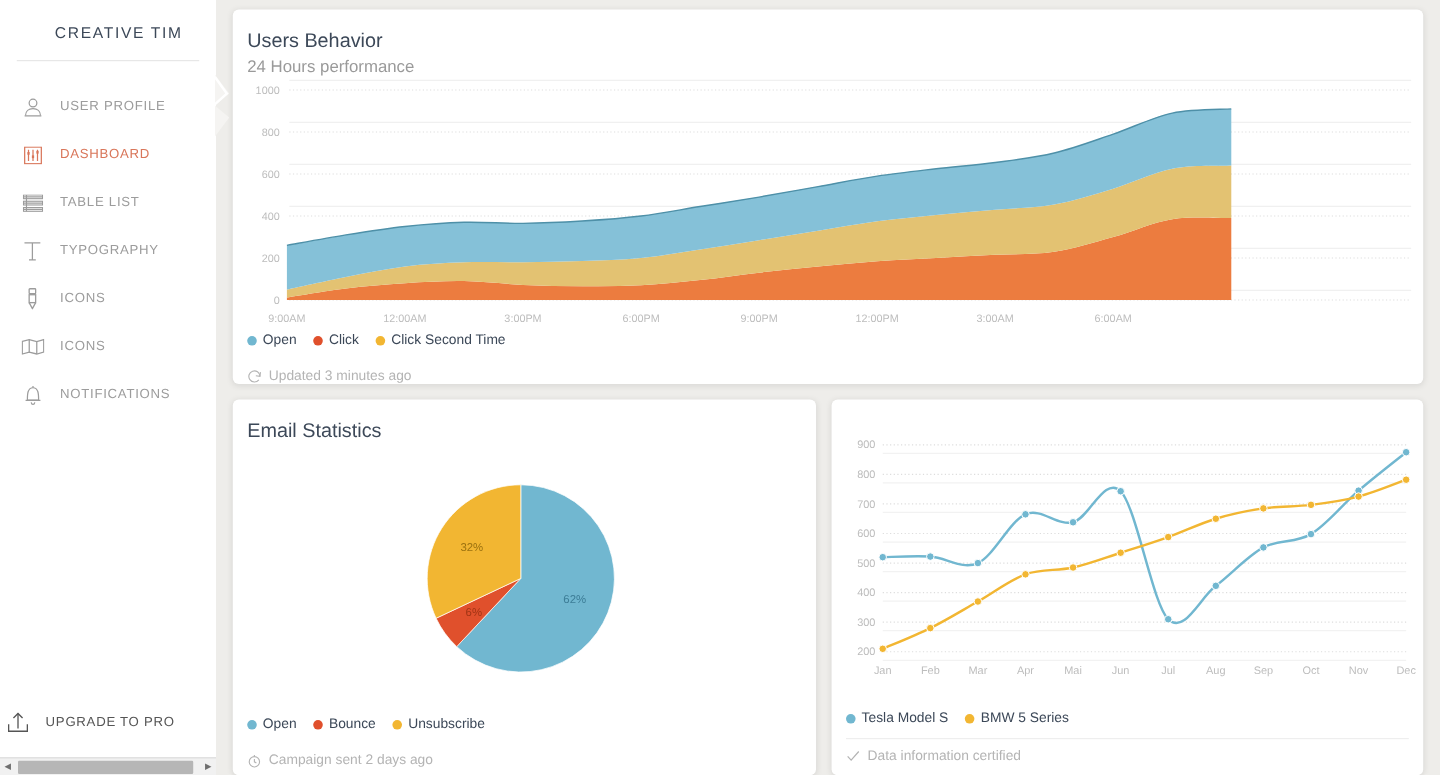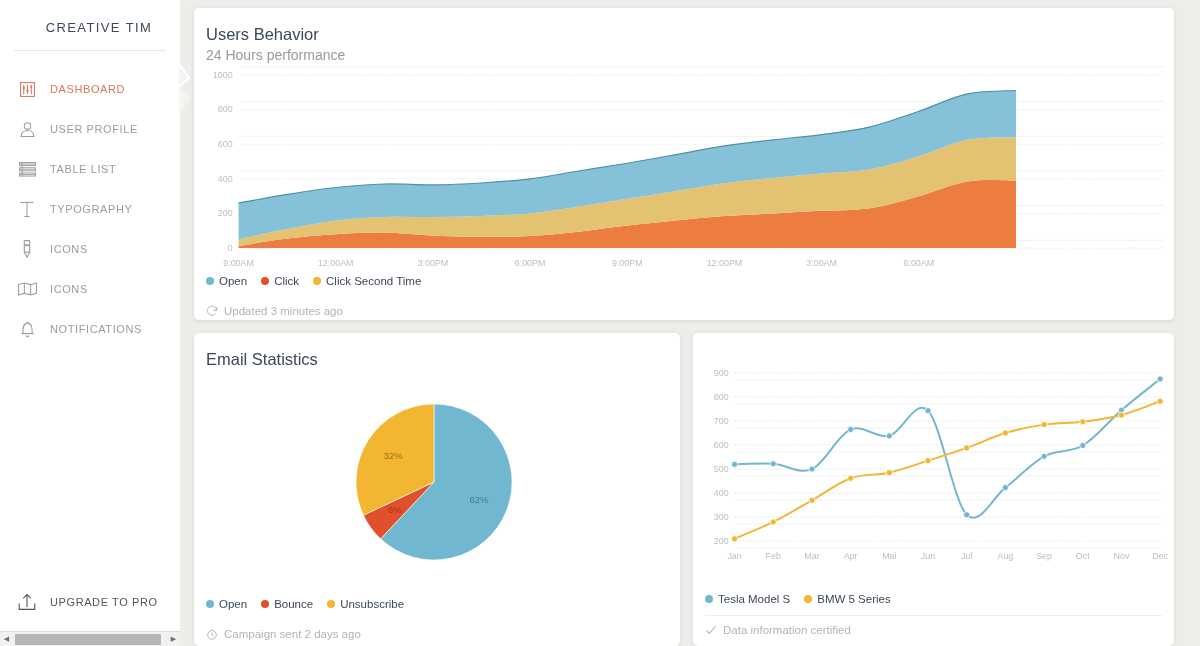--- a/index.html
+++ b/index.html
@@ -41,39 +41,39 @@
     white-space: nowrap;
   }
   .nav-item.active .nav-label { color: #d9765a; }
   .nav-icon { width: 22px; height: 22px; display: flex; align-items: center; justify-content: center; color: #9c9c9c; }
   .nav-item.active .nav-icon { color: #d9765a; }
   .nav-icon svg { display: block; }
 
   .sidebar-spacer { flex: 1 1 auto; }
   .upgrade {
     display: flex; align-items: center; gap: 12px;
-    height: 40px; padding-left: 16px; margin-bottom: 24px;
+    height: 40px; padding-left: 4px; margin-bottom: 24px;
     cursor: pointer;
     text-align: right;
   }
   .upgrade .nav-label { font-size: 11px; letter-spacing: .6px; color: #555; }
   .upgrade .nav-icon { color: #555; }
 
   
   .notch {
     position: absolute; right: -11px; top: 62px;
     width: 12px; height: 52px;
     overflow: hidden;
   }
   .notch svg { display:block; }
 
   
   .main {
     flex: 1 1 auto; height: 646px;
-    padding: 8px 26px 0 14px;
+    padding: 8px 14px 0 14px;
     display: flex; flex-direction: column; gap: 13px;
     overflow: hidden;
     border-radius: 17px;
   }
   .card {
     background: #fff;
     border-radius: 5px;
     box-shadow: 0 1px 5px rgba(0,0,0,.09);
     display: flex; flex-direction: column;
   }
@@ -125,44 +125,44 @@
 <body>
 
 <div id="app">
 
   <aside class="sidebar">
     <div class="brand">CREATIVE TIM</div>
     <div class="brand-sep"></div>
 
     <nav class="nav">
 
+      <div class="nav-item">
+        <span class="nav-icon">
+          <svg width="17" height="17" viewBox="0 0 18 18" fill="none" stroke="currentColor" stroke-width="1.1">
+            <circle cx="9" cy="5.2" r="3.4"></circle>
+            <path d="M2.4 16.2c0-3.9 2.9-6.2 6.6-6.2s6.6 2.3 6.6 6.2"></path>
+            <line x1="1.6" y1="16.4" x2="16.4" y2="16.4"></line>
+          </svg>
+        </span>
+        <span class="nav-label">USER PROFILE</span>
+      </div>
+
       <div class="nav-item active">
         <span class="nav-icon">
           <svg width="15" height="15" viewBox="0 0 16 16" fill="none" stroke="currentColor" stroke-width="1.1">
             <rect x="0.6" y="0.6" width="14.8" height="14.8"></rect>
             <line x1="4" y1="3" x2="4" y2="13"></line>
               <rect x="3" y="5" width="2" height="2.4" fill="currentColor" stroke="none"></rect>
             <line x1="8" y1="3" x2="8" y2="13"></line>
               <rect x="7" y="8" width="2" height="2.4" fill="currentColor" stroke="none"></rect>
             <line x1="12" y1="3" x2="12" y2="13"></line>
               <rect x="11" y="4" width="2" height="2.4" fill="currentColor" stroke="none"></rect>
           </svg>
         </span>
         <span class="nav-label">DASHBOARD</span>
-      </div>
-
-      <div class="nav-item">
-        <span class="nav-icon">
-          <svg width="17" height="17" viewBox="0 0 18 18" fill="none" stroke="currentColor" stroke-width="1.1">
-            <circle cx="9" cy="5.2" r="3.4"></circle>
-            <path d="M2.4 16.2c0-3.9 2.9-6.2 6.6-6.2s6.6 2.3 6.6 6.2"></path>
-            <line x1="1.6" y1="16.4" x2="16.4" y2="16.4"></line>
-          </svg>
-        </span>
-        <span class="nav-label">USER PROFILE</span>
       </div>
 
       <div class="nav-item">
         <span class="nav-icon">
           <svg width="17" height="15" viewBox="0 0 18 16" fill="none" stroke="currentColor" stroke-width="1">
             <rect x="0.5" y="0.5" width="17" height="3.3"></rect>
             <rect x="0.5" y="6.1" width="17" height="3.3"></rect>
             <rect x="0.5" y="11.7" width="17" height="3.3"></rect>
             <line x1="3.2" y1="0.5" x2="3.2" y2="15"></line>
             <line x1="0.5" y1="2.15" x2="17.5" y2="2.15"></line>

